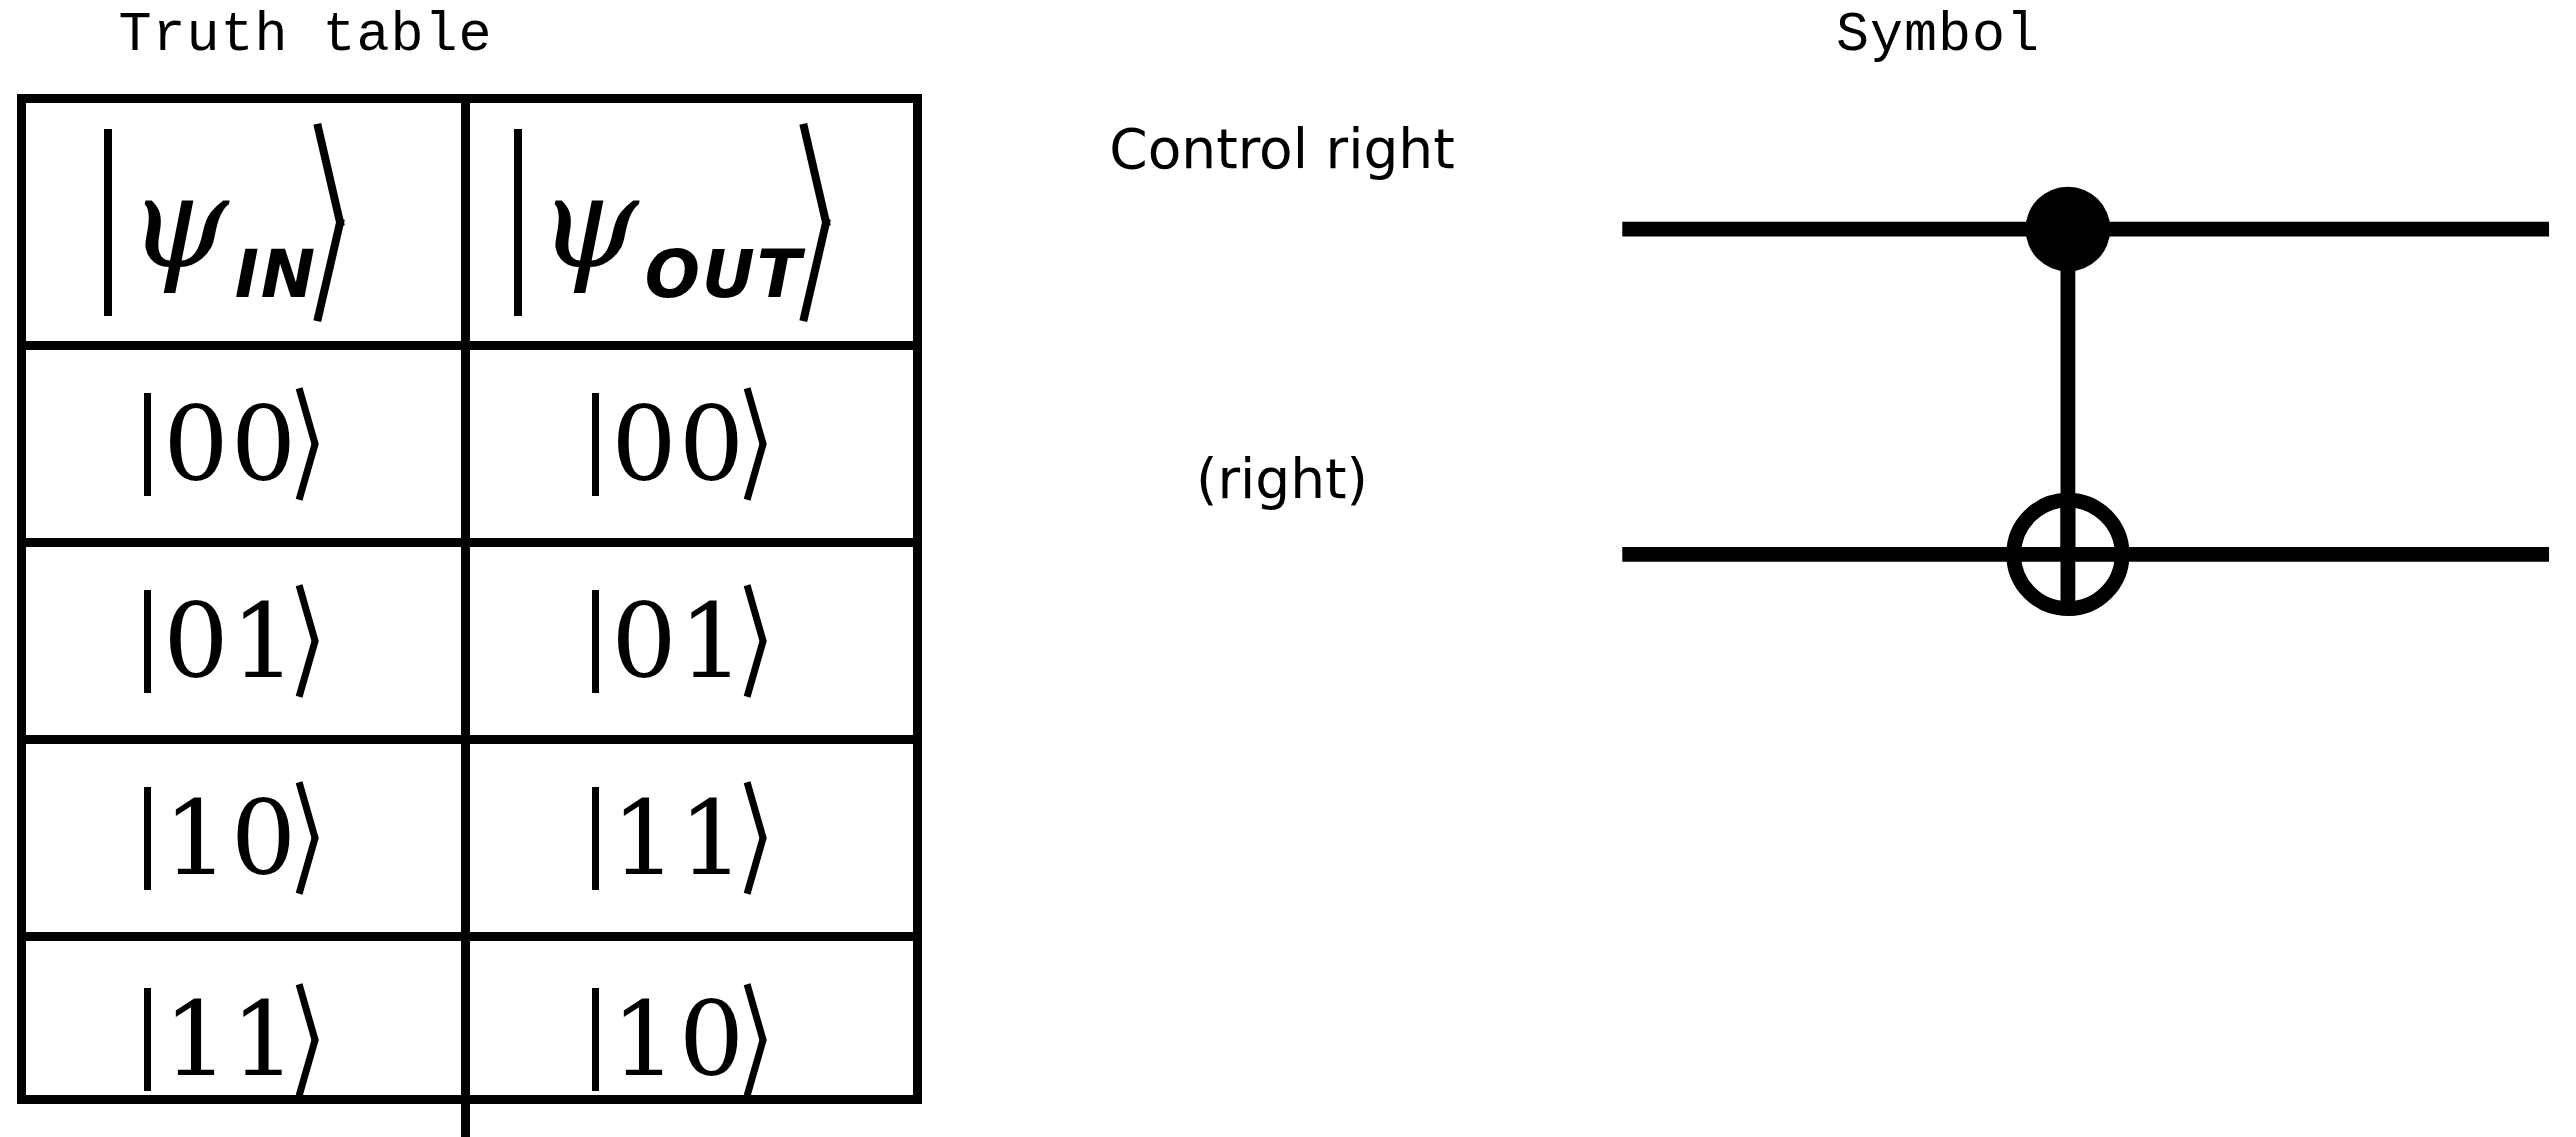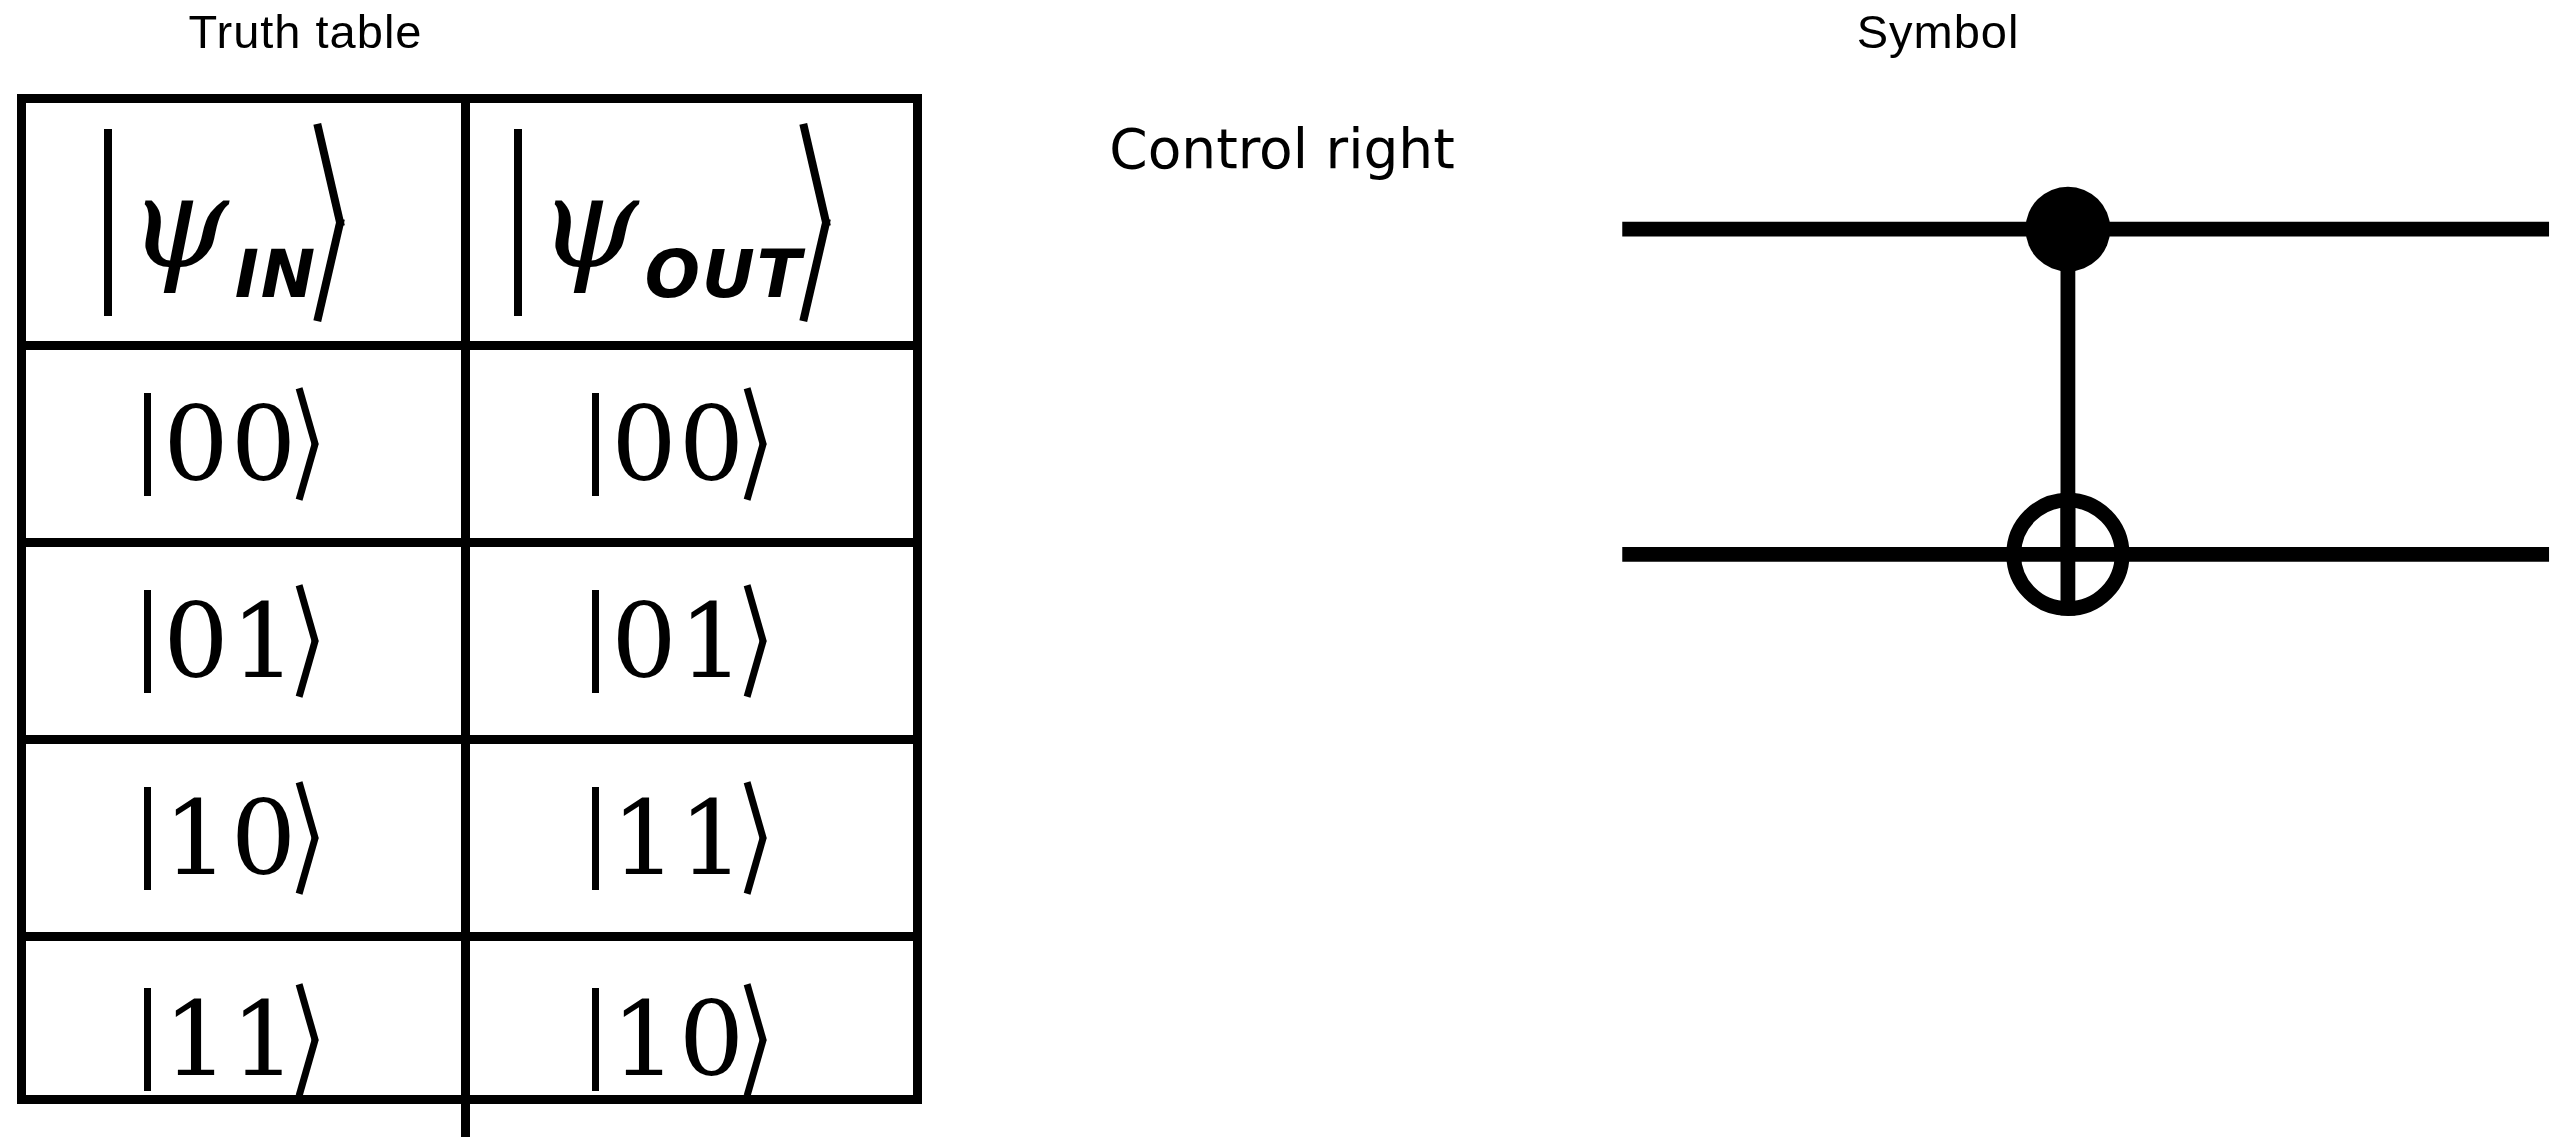--- a/index.html
+++ b/index.html
@@ -12,23 +12,23 @@
     height: 1137px;
     position: relative;
     overflow: hidden;
     font-family: "DejaVu Sans", sans-serif;
     color: #000000;
   }
 
   
   .section-title {
     position: absolute;
-    font-family: Liberation Sans, sans-serif;
+    font-family: Liberation Mono, monospace;
     font-weight: 400;
-    font-size: 47px;
+    font-size: 55px;
     line-height: 1;
     letter-spacing: 1px;
     color: #000;
     white-space: nowrap;
   }
   #truth-table-title {
     left: 0px;
     top: 8px;
     width: 611px;
     text-align: center;
@@ -288,20 +288,21 @@
 
 </div>
 
 <div id="symbol-area">
 
   <div id="control-label" class="qubit-label">
     <span>Control right</span>
   </div>
 
   <div id="target-label" class="qubit-label">
+    <span class="line2">(right)</span>
   </div>
 
   <svg id="circuit" viewBox="0 0 1612 640" width="1590" height="631">
 
     <line x1="645" y1="137" x2="1585" y2="137" stroke="#000" stroke-width="15"></line>
 
     <line x1="645" y1="467" x2="1585" y2="467" stroke="#000" stroke-width="15"></line>
 
     <line x1="1097" y1="137" x2="1097" y2="467" stroke="#000" stroke-width="15"></line>
 

